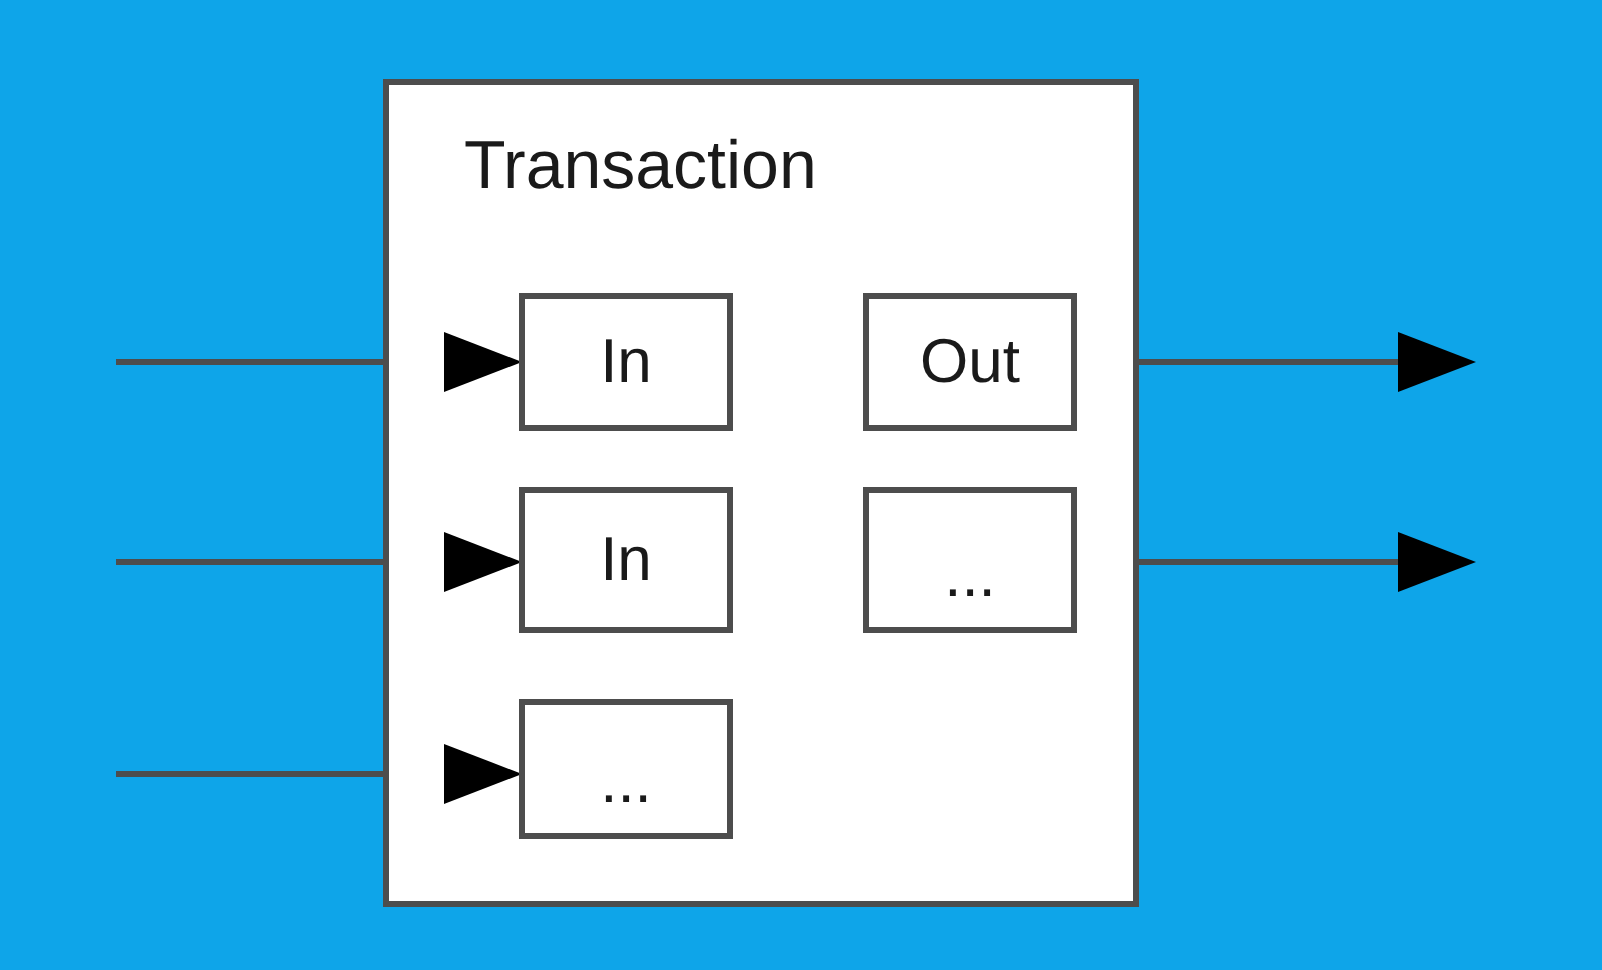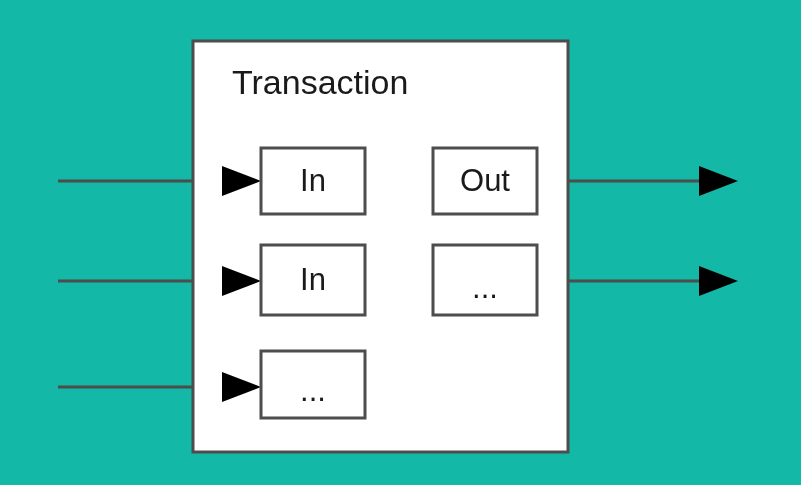--- a/index.html
+++ b/index.html
@@ -8,21 +8,21 @@
     padding: 0;
     background: #ffffff;
   }
   body {
     font-family: "Liberation Sans", sans-serif;
   }
   #canvas {
     position: relative;
     width: 801px;
     height: 485px;
-    background: #14b8a6;
+    background: #0ea5e9;
     overflow: hidden;
   }
   #canvas svg {
     position: absolute;
     top: 0;
     left: 0;
     width: 801px;
     height: 485px;
   }
   .container-rect {

